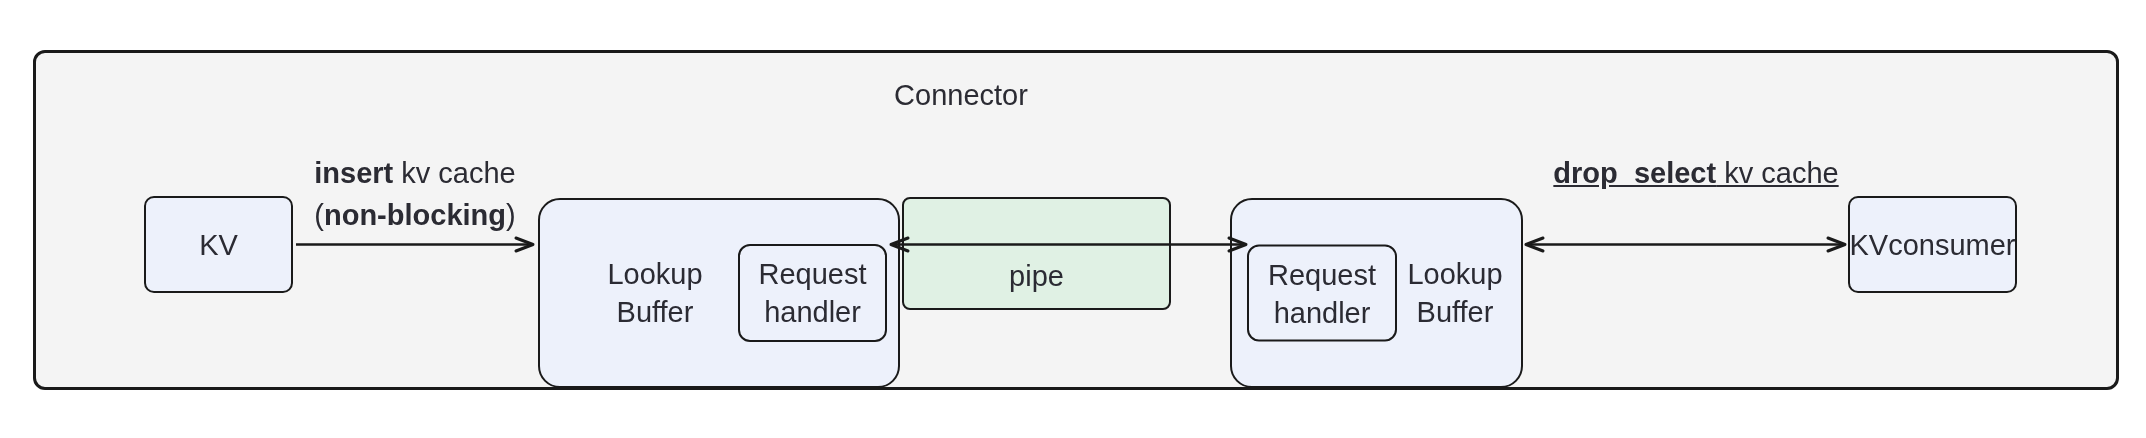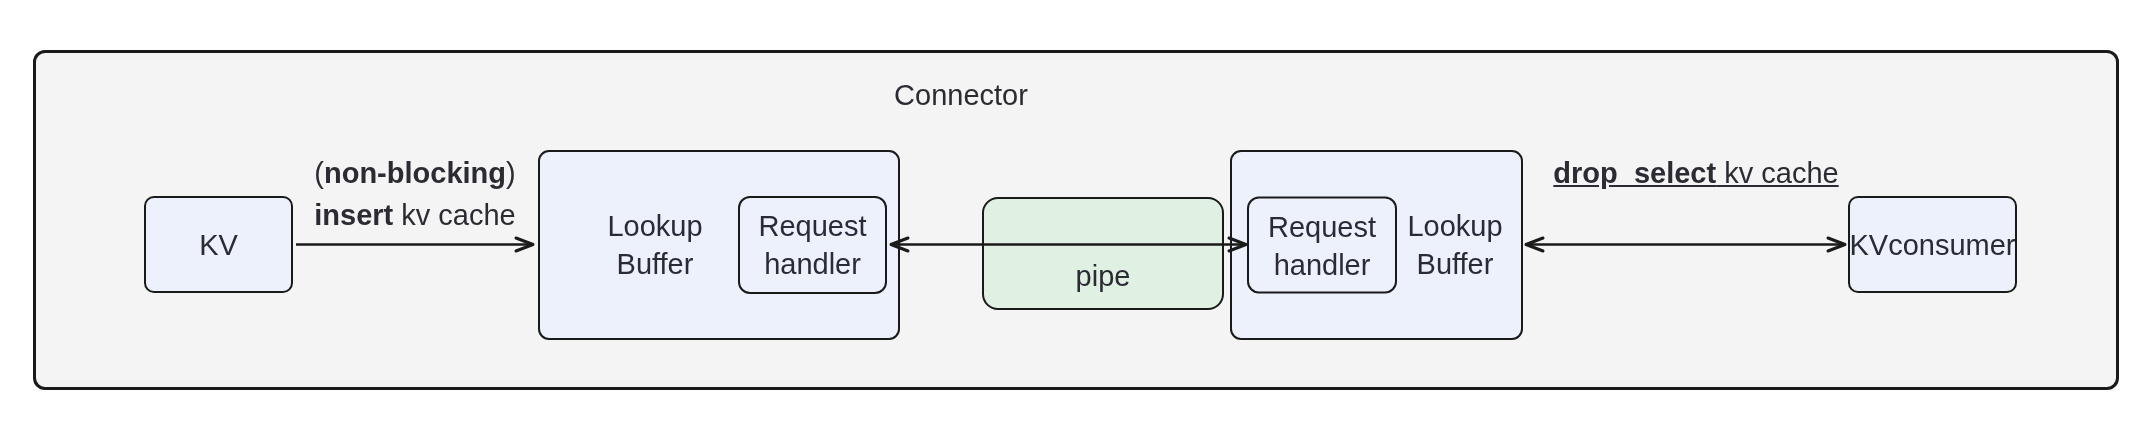--- a/index.html
+++ b/index.html
@@ -55,22 +55,23 @@
     color: var(--text);
     z-index: 2;
   }
   .node .ln { white-space: nowrap; }
   .kv-producer { left: 144px; top: 196px; width: 149px; height: 97px; }
   .kv-consumer { left: 1848px; top: 196px; width: 169px; height: 97px; }
   .lookup-buffer {
     position: absolute;
     background: var(--node-fill);
     border: 2.5px solid var(--border);
-    border-radius: 11px;
+    border-radius: 22px;
     z-index: 2;
+    margin-top: 48px;
   }
   .lookup-left  { left: 538px;  top: 150px; width: 362px; height: 190px; }
   .lookup-right { left: 1230px; top: 150px; width: 293px; height: 190px; }
   .buffer-label {
     position: absolute;
     top: 50%;
     transform: translateY(-50%);
     font-size: 29px;
     line-height: 38px;
     text-align: center;
@@ -91,25 +92,25 @@
     justify-content: center;
     font-size: 29px;
     line-height: 38px;
     text-align: center;
     color: var(--text);
   }
   .lookup-left  .request-handler { right: 11px; width: 149px; height: 98px; }
   .lookup-right .request-handler { left: 15px;  width: 150px; height: 97px; }
   .pipe-box {
     position: absolute;
-    left: 982px; top: 197px;
-    width: 242px; height: 113px;
+    left: 902px; top: 197px;
+    width: 269px; height: 113px;
     background: var(--pipe-fill);
     border: 2.5px solid var(--border);
-    border-radius: 16px;
+    border-radius: 8px;
     z-index: 1;
   }
   .pipe-label {
     position: absolute;
     left: 0; top: 62px;
     width: 100%;
     text-align: center;
     font-size: 29px;
     line-height: 30px;
     color: var(--text);
@@ -144,22 +145,22 @@
 
   <div class="container-box"></div>
 
   <div class="diagram-title">Connector</div>
 
   <div class="node kv-producer">
     <span class="ln">KV</span>
   </div>
 
   <div class="edge-label edge-label-insert">
+    <div><span class="b">insert</span><span> kv cache</span></div>
     <div><span>(</span><span class="b">non-blocking</span><span>)</span></div>
-    <div><span class="b">insert</span><span> kv cache</span></div>
   </div>
 
   <div class="lookup-buffer lookup-left">
     <div class="buffer-label">
       <div class="ln">Lookup</div>
       <div class="ln">Buffer</div>
     </div>
     <div class="request-handler">
       <span class="ln">Request</span>
       <span class="ln">handler</span>

